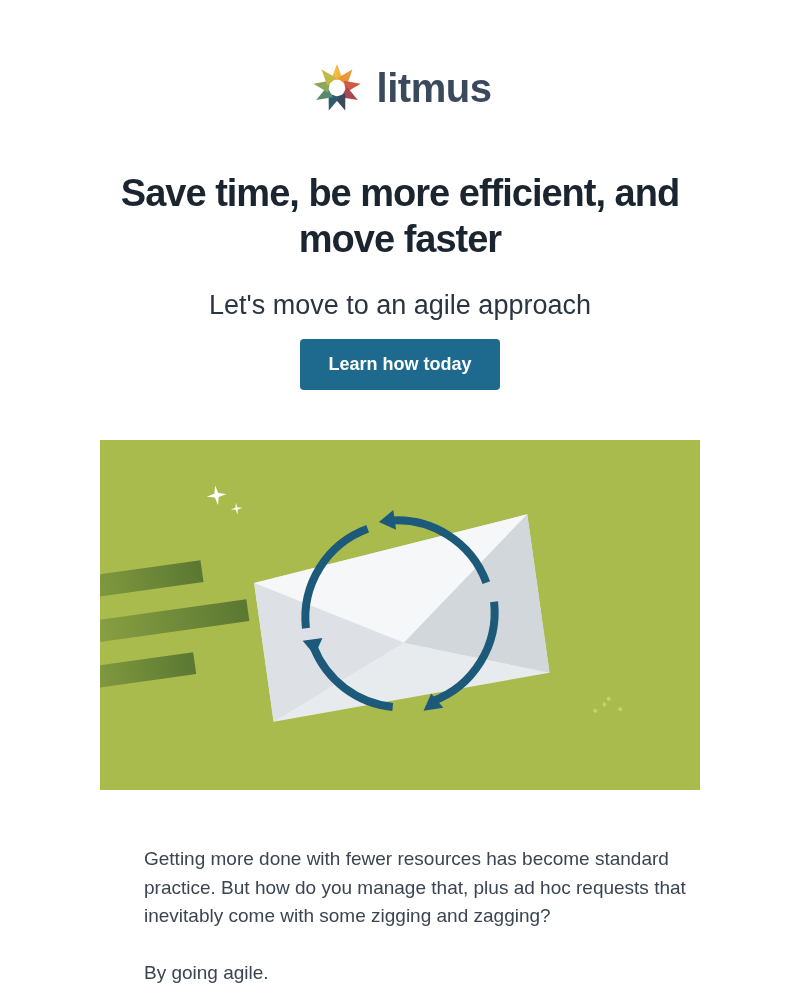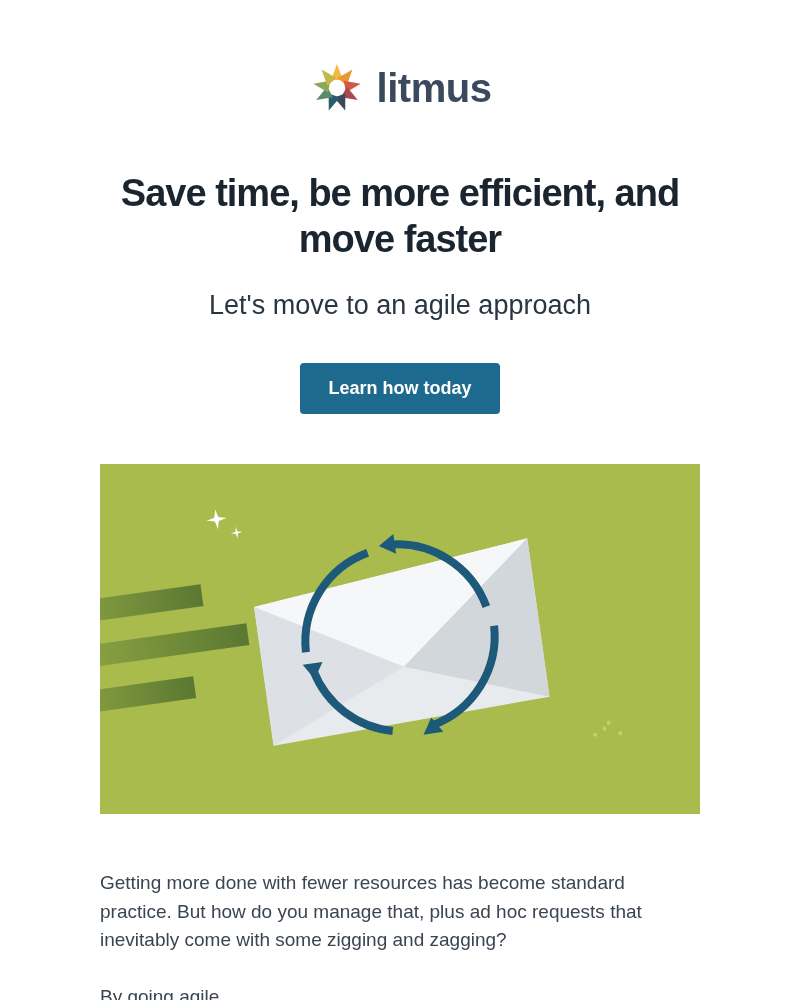--- a/index.html
+++ b/index.html
@@ -47,21 +47,21 @@
       line-height: 1.2;
       margin-bottom: 28px;
       letter-spacing: -1px;
     }
     
     .subheadline {
       font-size: 27px;
       font-weight: 400;
       color: #2a3542;
       text-align: center;
-      margin-bottom: 42px;
+      margin-bottom: 18px;
     }
     
     .cta-wrapper {
       display: flex;
       justify-content: center;
       margin-bottom: 50px;
     }
     
     .cta-button {
       background: #1d6a8e;
@@ -118,20 +118,21 @@
       top: 50%;
       transform: translate(-50%, -50%);
       z-index: 10;
     }
     
     .body-text {
       font-size: 19px;
       line-height: 1.5;
       color: #3a4551;
       margin-bottom: 28px;
+      margin-left: 44px;
     }
   </style>
 </head>
 <body>
 
 <div class="container">
 
   <div class="logo-section">
     <svg class="logo-icon" viewBox="0 0 56 56">
       <g transform="translate(28,28)">

